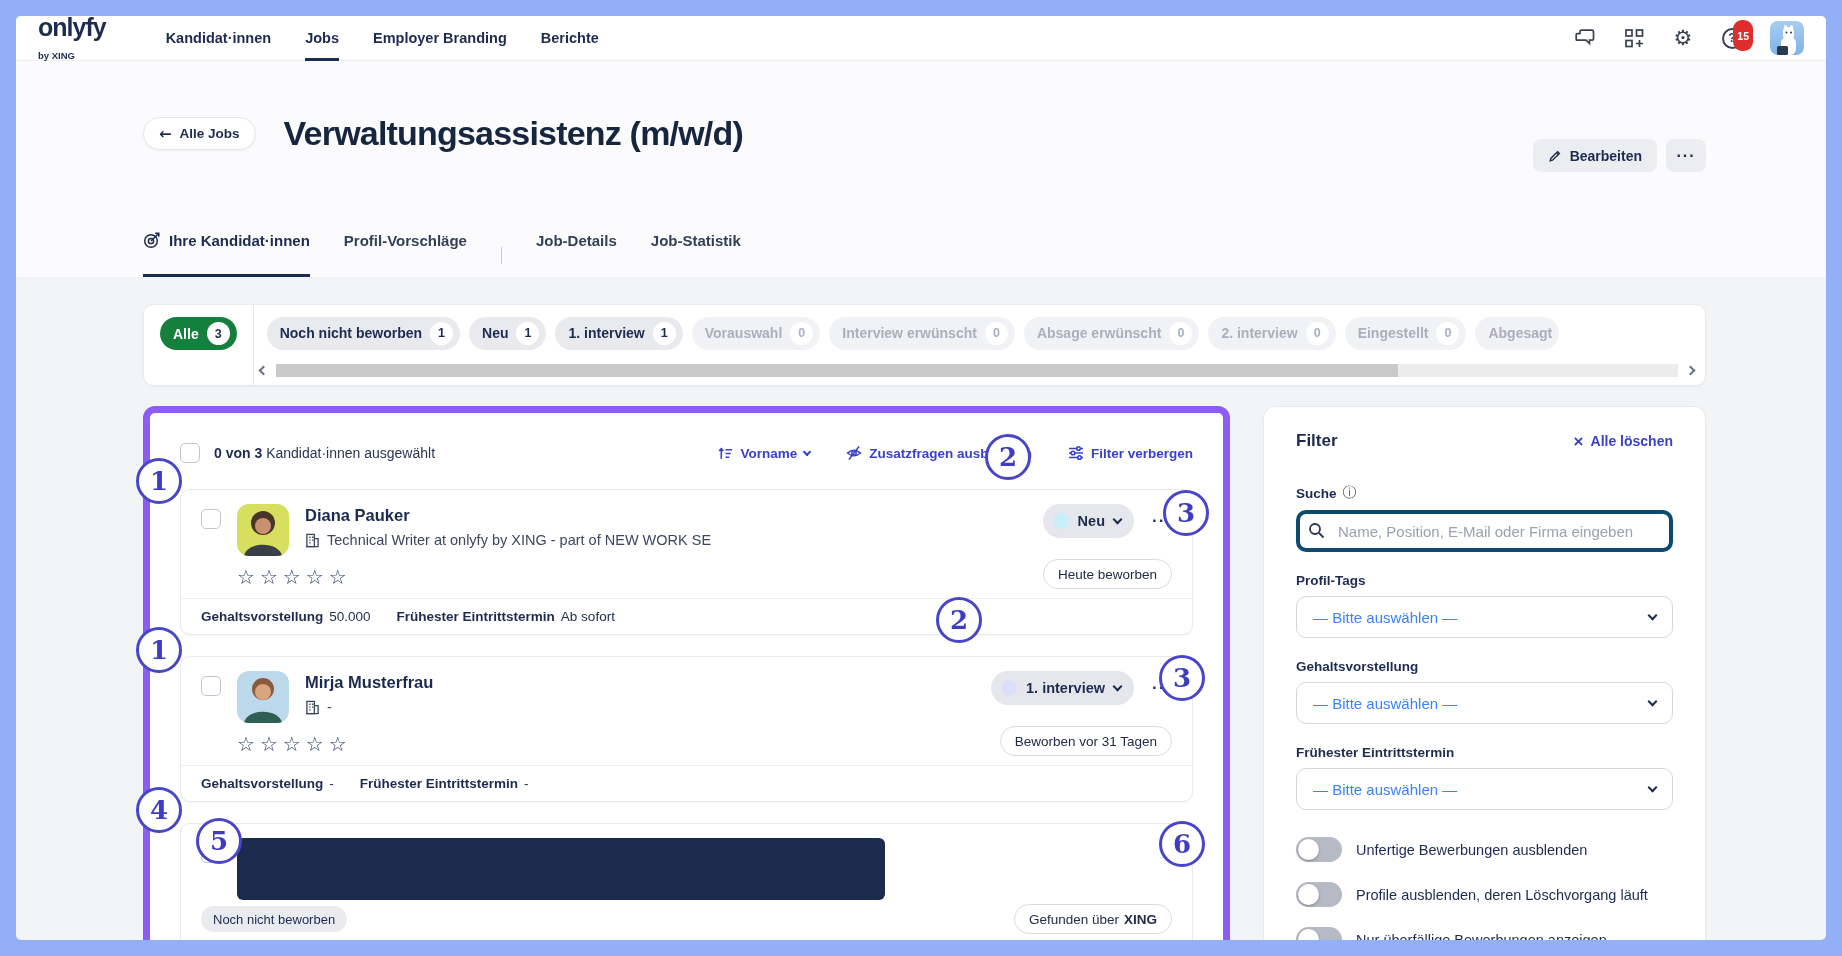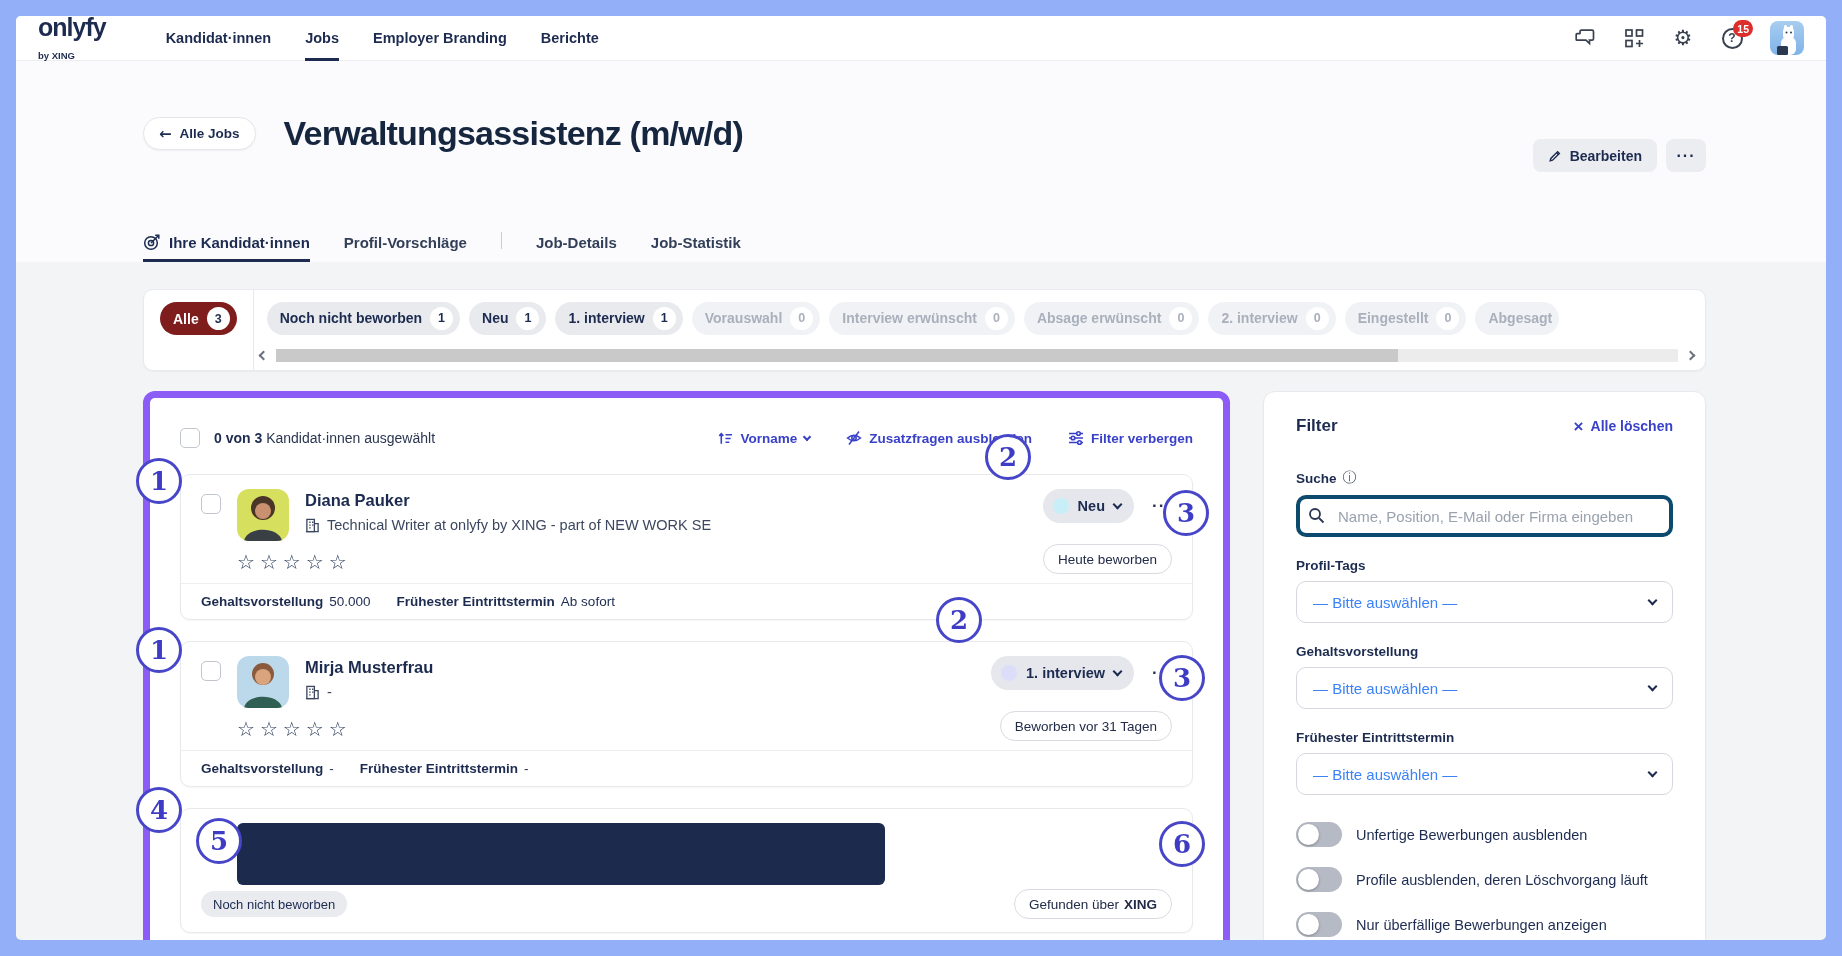--- a/index.html
+++ b/index.html
@@ -12,48 +12,48 @@
   .logo-wrap { display:flex; align-items:flex-start; gap:6px; margin-right:60px;flex-direction:column; }
   .logo { font-size:25px; font-weight:800; letter-spacing:-1px; color:#1d2b50; line-height:1; }
   .logo-by { font-size:9.5px; font-weight:700; color:#1d2b50; margin-top:4px; }
   .nav-items { display:flex; align-items:stretch; gap:34px; height:45px; }
   .nav-item { display:flex; align-items:center; font-size:14.5px; font-weight:700; color:#1d2b50; position:relative; cursor:pointer; }
   .nav-item.active::after { content:''; position:absolute; left:0; right:0; bottom:0; height:3px; background:#1d2b50; }
   .nav-right { margin-left:auto; display:flex; align-items:center; gap:27px; color:#39414f; }
   .nav-icon { width:22px; height:22px; display:flex; align-items:center; justify-content:center; position:relative; cursor:pointer; }
   .gear-glyph { font-size:21px; line-height:1; color:#39414f; font-family:"DejaVu Sans", sans-serif; }
   .help-circle { width:21px; height:21px; border-radius:50%; border:2px solid #39414f; display:flex; align-items:center; justify-content:center; font-size:12px; font-weight:700; color:#39414f; }
-  .help-badge { position:absolute; top:-7px; right:-10px; min-width:19px; height:17px; border-radius:9px; background:#de2e2c; color:#fff; font-size:10.5px; font-weight:700; display:flex; align-items:center; justify-content:center; padding:0 4px; }
+  .help-badge { position:absolute; top:-7px; right:-10px; min-width:19px; height:31px; border-radius:9px; background:#de2e2c; color:#fff; font-size:10.5px; font-weight:700; display:flex; align-items:center; justify-content:center; padding:0 4px; }
   .nav-avatar { width:34px; height:34px; border-radius:8px; overflow:hidden; background:linear-gradient(180deg,#a8cdf0,#7fb3e8); cursor:pointer; }
 
   
   .header { background:#fbfbfd; padding:34px 120px 0 127px; flex:none; }
   .header-row { display:flex; align-items:center; justify-content:space-between; }
   .header-left { display:flex; align-items:center; gap:28px; }
   .back-btn { display:flex; align-items:center; gap:8px; height:33px; padding:0 15px; background:#fff; border:1px solid #e3e5e9; border-radius:17px; font-size:13.5px; font-weight:700; color:#1d2b50; cursor:pointer; box-shadow:0 1px 2px rgba(16,24,40,.05); }
   .back-arrow { font-size:15px; font-family:"DejaVu Sans", sans-serif; }
   .page-title { font-size:34px; font-weight:800; letter-spacing:-0.8px; color:#17263f; }
   .header-actions { display:flex; gap:9px;margin-top:44px; }
   .hdr-btn { height:33px; border-radius:8px; background:#ebedf1; border:none; display:flex; align-items:center; gap:8px; padding:0 15px; font-size:14px; font-weight:700; color:#1d2b50; cursor:pointer; }
   .hdr-btn.sq { width:40px; justify-content:center; padding:0; font-size:16px; letter-spacing:1px; }
   .tabs { display:flex; align-items:flex-end; gap:34px; margin-top:60px; }
-  .tab { display:flex; align-items:center; gap:9px; font-size:15px; font-weight:700; color:#333f58; padding-bottom:11px; position:relative; cursor:pointer; }
+  .tab { display:flex; align-items:center; gap:9px; font-size:15px; font-weight:700; color:#333f58; padding-bottom:28px; position:relative; cursor:pointer; }
   .tab.active { color:#1d2b50; }
   .tab.active::after { content:''; position:absolute; left:0; right:0; bottom:0; height:3.5px; background:#1d2b50; }
   .tab-divider { width:1px; height:17px; background:#c7cbd3; margin-bottom:13px; }
 
   
   .main { flex:1; padding:27px 120px 0 127px; }
 
   
   .stages-card { height:82px; background:#fff; border:1px solid #e9eaed; border-radius:10px; box-shadow:0 1px 2px rgba(16,24,40,.04); display:flex; overflow:hidden; }
   .all-zone { padding:12px 16px 0 16px; border-right:1px solid #e7e8eb; flex:none; }
   .pill { display:inline-flex; align-items:center; gap:8px; height:33px; border-radius:17px; padding:0 7px 0 13px; background:#e8eaee; border:none; font-size:14px; font-weight:700; color:#1d2b50; white-space:nowrap; cursor:pointer; flex:none; }
   .pill-badge { min-width:23px; height:23px; border-radius:12px; background:#fff; display:inline-flex; align-items:center; justify-content:center; font-size:12.5px; font-weight:700; color:#1d2b50; padding:0 4px; }
-  .pill.all { background:#7f1d1d; color:#fff; }
+  .pill.all { background:#15803d; color:#fff; }
   .pill.off { background:#f1f2f5; color:#a9b0bc; cursor:default; }
   .pill.off .pill-badge { color:#a9b0bc; }
   .stage-scroll { flex:1; display:flex; flex-direction:column; overflow:hidden; }
   .stage-row { display:flex; gap:9px; align-items:center; height:54px; padding:4px 0 0 13px; overflow:hidden; }
   .scrollbar-row { height:28px; display:flex; align-items:center; gap:5px; padding:0 8px 2px 3px; }
   .scroll-arrow { width:14px; height:14px; display:flex; align-items:center; justify-content:center; cursor:pointer; flex:none; }
   .chev { width:7px; height:7px; border-right:2px solid #6b7280; border-bottom:2px solid #6b7280; }
   .chev.left  { transform:rotate(135deg); }
   .chev.right { transform:rotate(-45deg); }
   .chev.down  { transform:rotate(45deg); margin-top:-3px; border-color:#1d2b50; }

